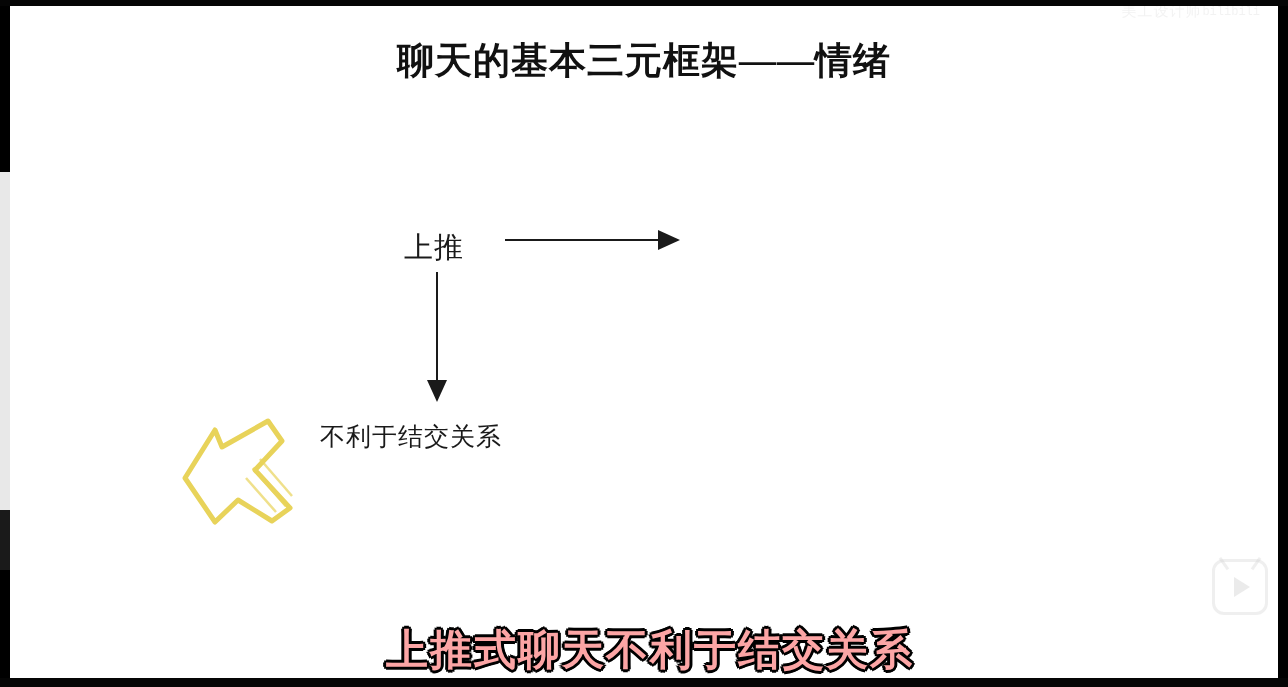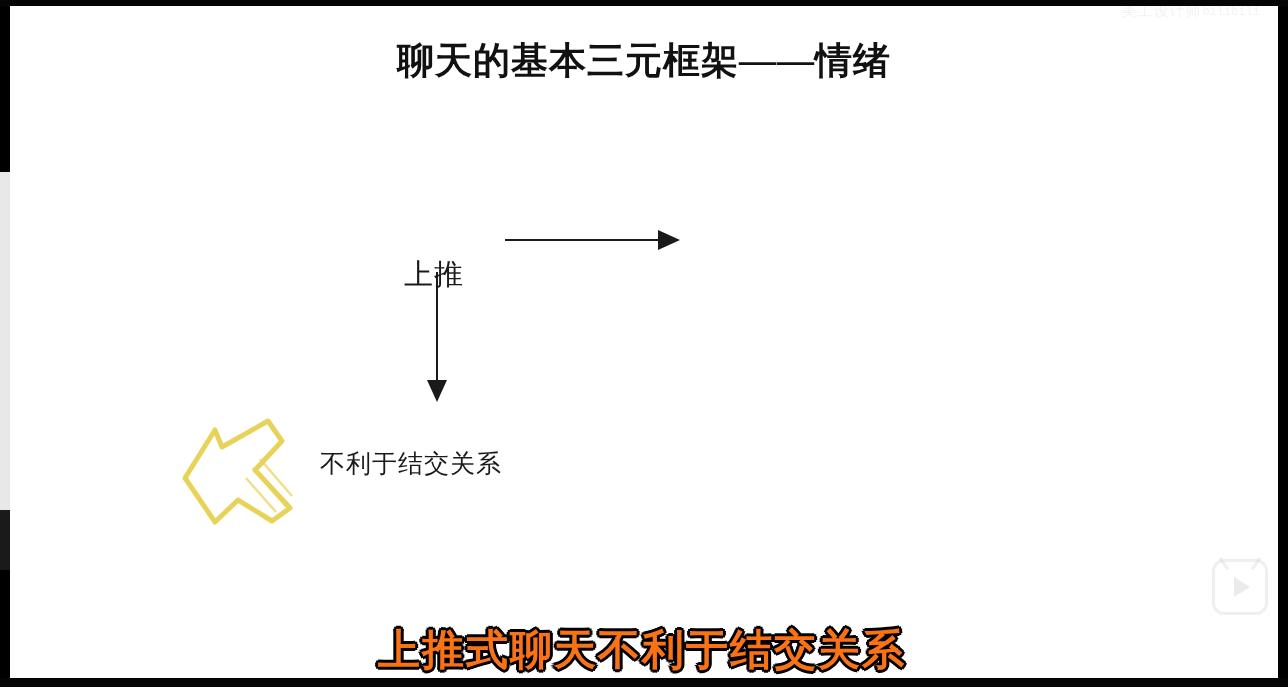--- a/index.html
+++ b/index.html
@@ -93,45 +93,44 @@
     font-family: "Liberation Serif", serif;
   }
 
   .node {
     position: absolute;
     font-size: 29px;
     color: #1a1a1a;
     letter-spacing: 1px;
     white-space: nowrap;
     font-family: "Liberation Serif", serif;
-    margin-top: 27px;
   }
   .node-shangtui { left: 394px; top: 228px; }
   .node-huashu  { left: 680px; top: 226px; font-size: 30px; }
   .node-buliyu  { left: 310px; top: 420px; font-size: 25px; }
 
   svg.arrows {
     position: absolute;
     left: 0;
     top: 0;
     width: 1268px;
     height: 687px;
     pointer-events: none;
   }
 
   
   .subtitle {
     position: absolute;
-    left: 8px;
+    left: 16px;
     top: 622px;
     width: 1268px;
     text-align: center;
     font-size: 42px;
     font-weight: bold;
-    color: #f97316;
+    color: #fca5a5;
     letter-spacing: 2px;
     text-shadow:
       -2px -2px 0 #000, 2px -2px 0 #000, -2px 2px 0 #000, 2px 2px 0 #000,
       0 -3px 0 #000, 0 3px 0 #000, -3px 0 0 #000, 3px 0 0 #000;
     font-family: "Liberation Sans", sans-serif;
   }
 
   
   .watermark {
     position: absolute;

